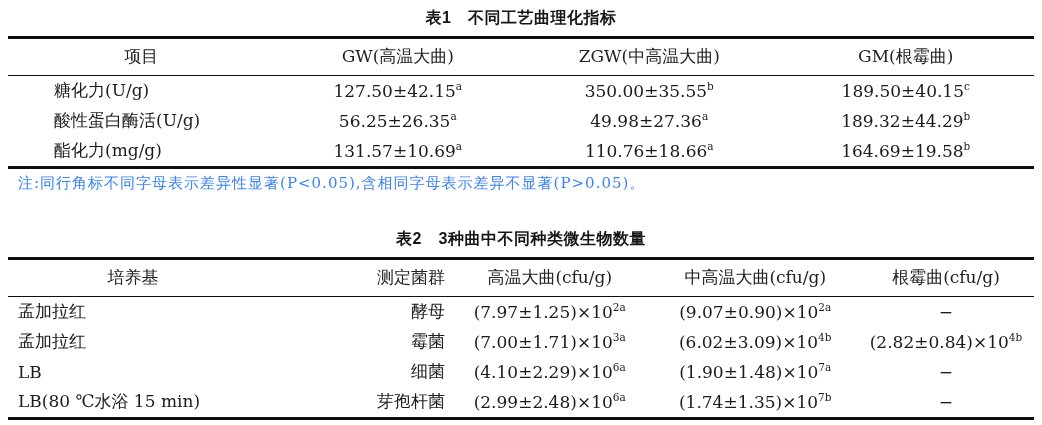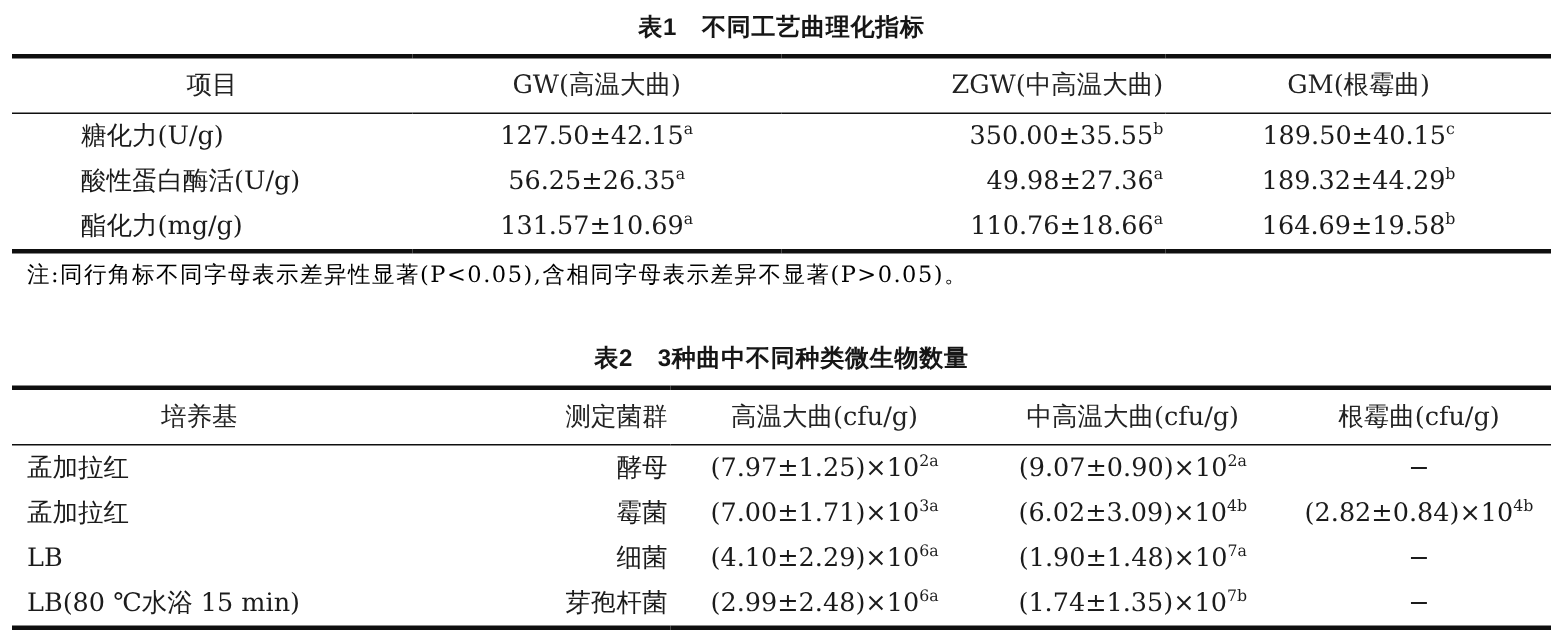--- a/index.html
+++ b/index.html
@@ -47,38 +47,38 @@
   sup {
     font-size: 10.5px;
     line-height: 0;
     vertical-align: super;
     letter-spacing: 0;
   }
 
   
   .t1 .c0 { width: 26%; }
   .t1 .c1 { width: 24%; }
-  .t1 .c2 { width: 25%; text-align: right; }
+  .t1 .c2 { width: 25%; }
   .t1 .c3 { width: 25%; }
   .t1 td.row-label { text-align: left; padding-left: 46px; }
 
   
   .t2 .c0 { width: 25%; }
   .t2 .c1 { width: 16.5%; }
   .t2 .c2 { width: 20.5%; }
   .t2 .c3 { width: 20.5%; }
   .t2 .c4 { width: 17.5%; }
   .t2 td.medium-cell { text-align: left; padding-left: 10px; }
   .t2 th.group-head, .t2 td.group-cell { text-align: right; padding-left: 26px; }
 
   .table-note {
     font-size: 15px;
     letter-spacing: 1px;
     margin: 5px 0 0 10px;
-    color: #000000;
+    color: #3b82f6;
   }
 
   .block-gap { height: 32px; }
 </style>
 </head>
 <body>
 
 <div class="page">
 
   <section>

